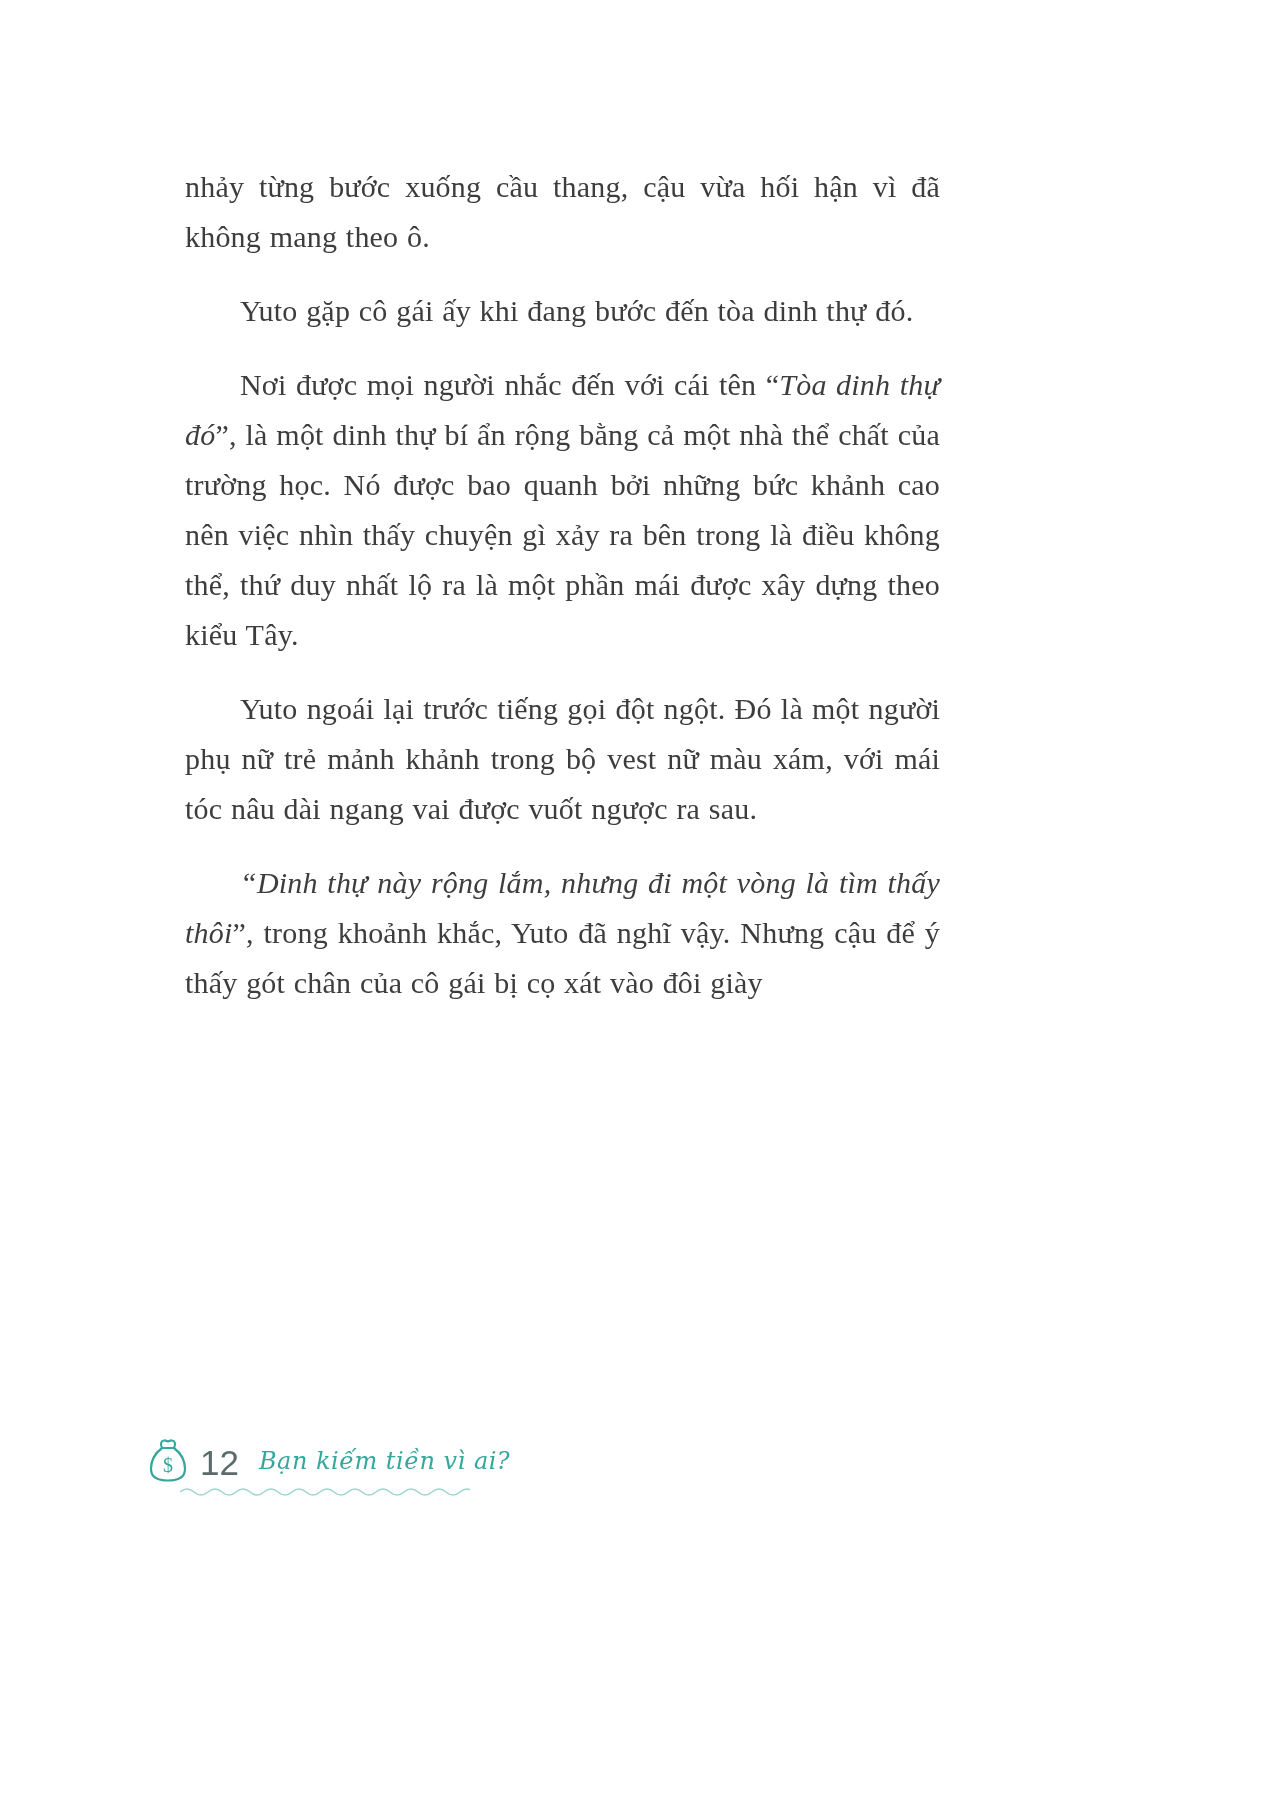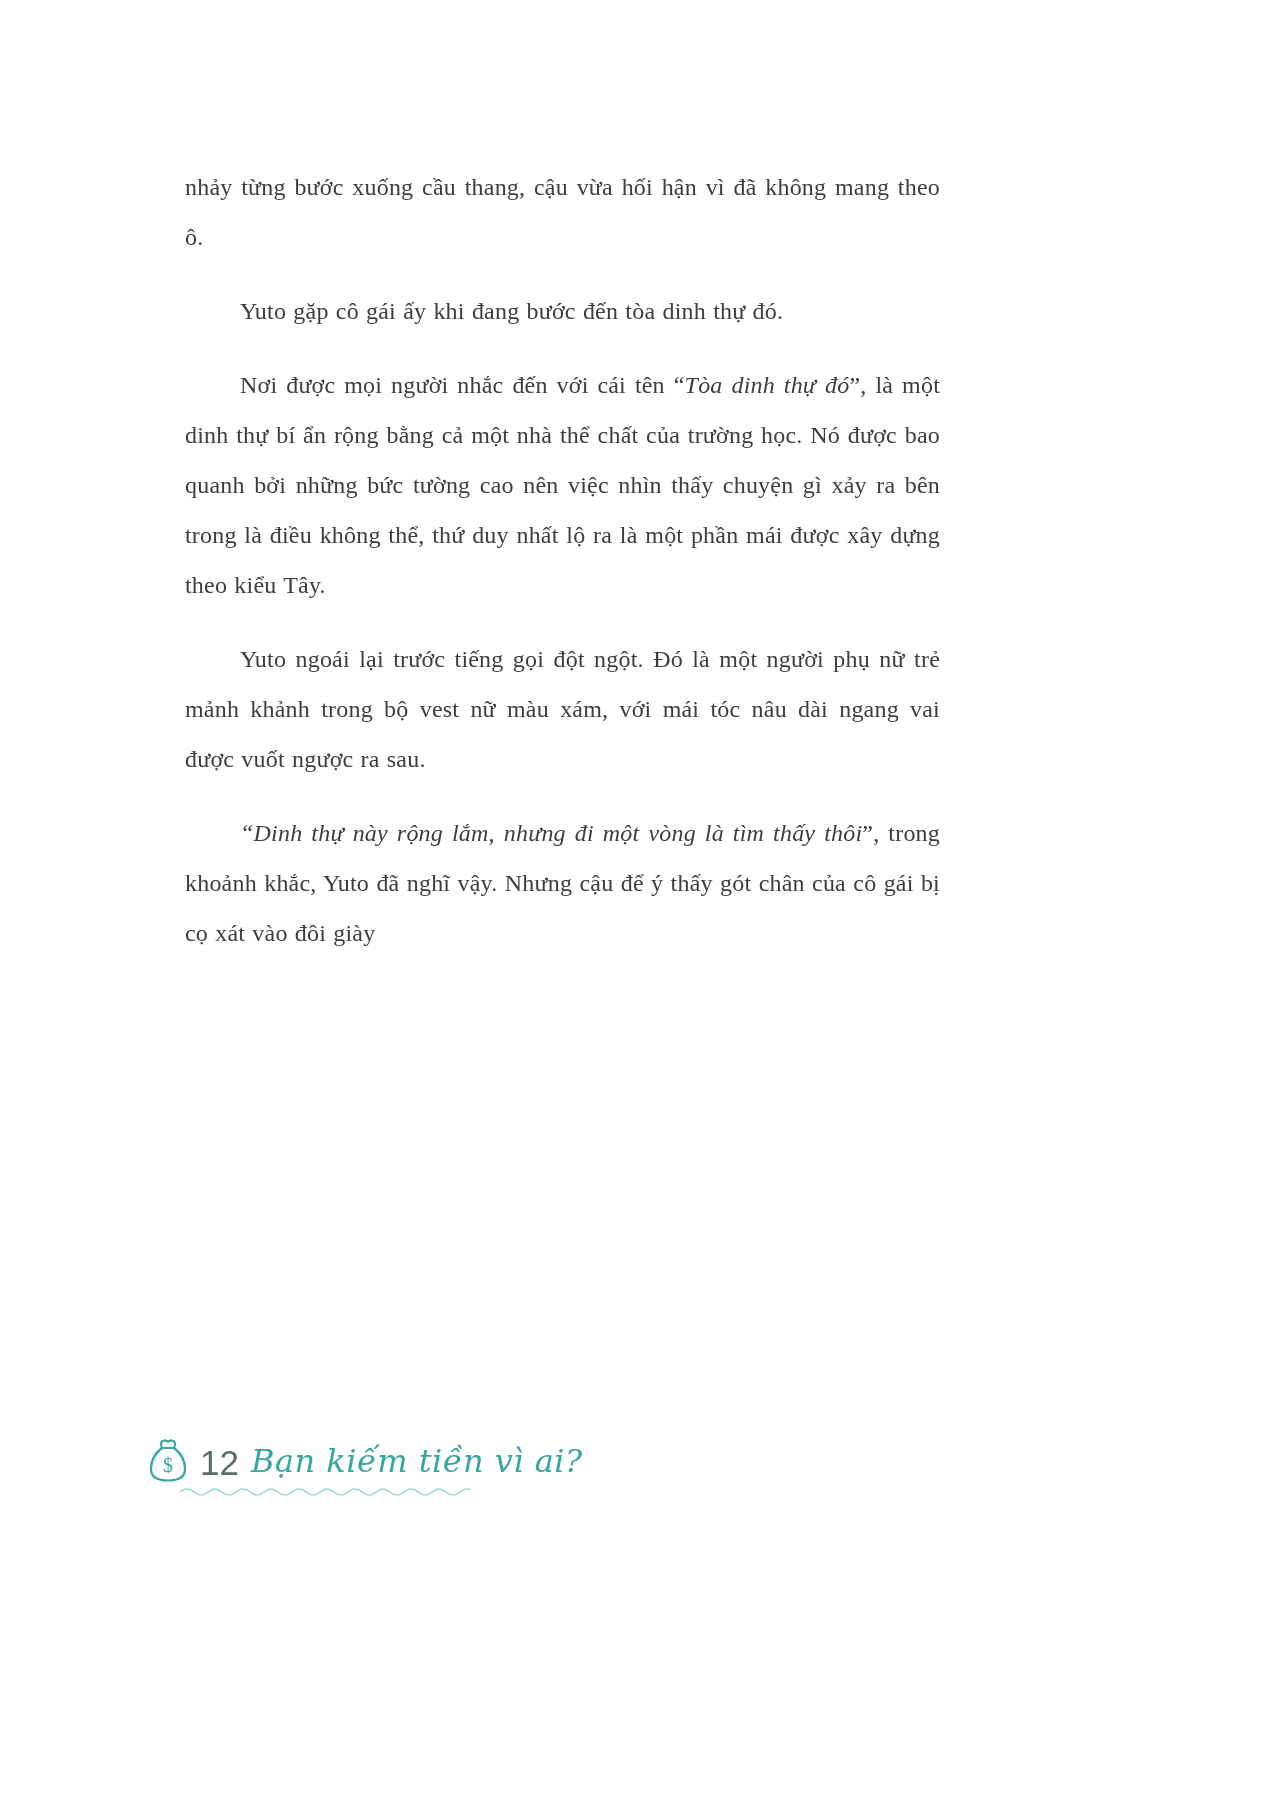--- a/index.html
+++ b/index.html
@@ -20,21 +20,21 @@
     inset: 0;
     background: #ffffff;
   }
   .text-block {
     position: absolute;
     top: 162px;
     left: 185px;
     width: 755px;
   }
   .para {
-    font-size: 24px;
+    font-size: 30px;
     line-height: 50px;
     text-align: justify;
     margin: 0 0 17px 0;
     letter-spacing: 0.2px;
     word-spacing: 1px;
   }
   .para.indent {
     text-indent: 55px;
     margin-top: 24px;
   }
@@ -52,25 +52,26 @@
   .footer .page-num {
     font-family: "Liberation Sans", sans-serif;
     font-size: 35px;
     color: #5b6b6a;
     line-height: 1;
     padding-top: 4px;
   }
   .footer .book-title {
     font-family: "DejaVu Serif", serif;
     font-style: italic;
-    font-size: 32px;
+    font-size: 24px;
     color: #35a79c;
     line-height: 1;
     padding-top: 2px;
     letter-spacing: 0.5px;
+    margin-left: 8px;
   }
   .money-bag {
     width: 40px;
     height: 44px;
     display: block;
   }
   .wave-line {
     position: absolute;
     left: 180px;
     top: 1486px;
@@ -80,21 +81,21 @@
   }
 </style>
 </head>
 <body>
 
 <div class="page">
 
   <main class="text-block" id="text-block">
       <p class="para"><span>nhảy từng bước xuống cầu thang, cậu vừa hối hận vì đã không mang theo ô.</span></p>
       <p class="para indent"><span>Yuto gặp cô gái ấy khi đang bước đến tòa dinh thự đó.</span></p>
-      <p class="para indent"><span>Nơi được mọi người nhắc đến với cái tên “</span><span class="it">Tòa dinh thự đó</span><span>”, là một dinh thự bí ẩn rộng bằng cả một nhà thể chất của trường học. Nó được bao quanh bởi những bức tường cao nên việc nhìn thấy chuyện gì xảy ra bên trong là điều không thể, thứ duy nhất lộ ra là một phần mái được xây dựng theo kiểu Tây.</span></p>
+      <p class="para indent"><span>Nơi được mọi người nhắc đến với cái tên “</span><span class="it">Tòa dinh thự đó</span><span>”, là một dinh thự bí ẩn rộng bằng cả một nhà thể chất của trường học. Nó được bao quanh bởi những bức khảnh cao nên việc nhìn thấy chuyện gì xảy ra bên trong là điều không thể, thứ duy nhất lộ ra là một phần mái được xây dựng theo kiểu Tây.</span></p>
       <p class="para indent"><span>Yuto ngoái lại trước tiếng gọi đột ngột. Đó là một người phụ nữ trẻ mảnh khảnh trong bộ vest nữ màu xám, với mái tóc nâu dài ngang vai được vuốt ngược ra sau.</span></p>
       <p class="para indent"><span class="it">“Dinh thự này rộng lắm, nhưng đi một vòng là tìm thấy thôi</span><span>”, trong khoảnh khắc, Yuto đã nghĩ vậy. Nhưng cậu để ý thấy gót chân của cô gái bị cọ xát vào đôi giày</span></p>
     </main>
 
   <div class="footer">
     <span>
       <svg class="money-bag" viewBox="0 0 40 44">
         <path d="M14 10 C12 6, 13 3, 16 2.5 C18 2.2, 19 3.5, 20 3.5 C21 3.5, 22 2.2, 24 2.5 C27 3, 28 6, 26 10" fill="none" stroke="#35a79c" stroke-width="2.2" stroke-linecap="round"></path>
         <path d="M14 10 C6 16, 3 24, 3 31 C3 39, 10 42.5, 20 42.5 C30 42.5, 37 39, 37 31 C37 24, 34 16, 26 10 Z" fill="none" stroke="#35a79c" stroke-width="2.2" stroke-linejoin="round"></path>
         <text x="20" y="34" text-anchor="middle" font-size="20" font-family="Liberation Serif, serif" fill="#35a79c">$</text>

